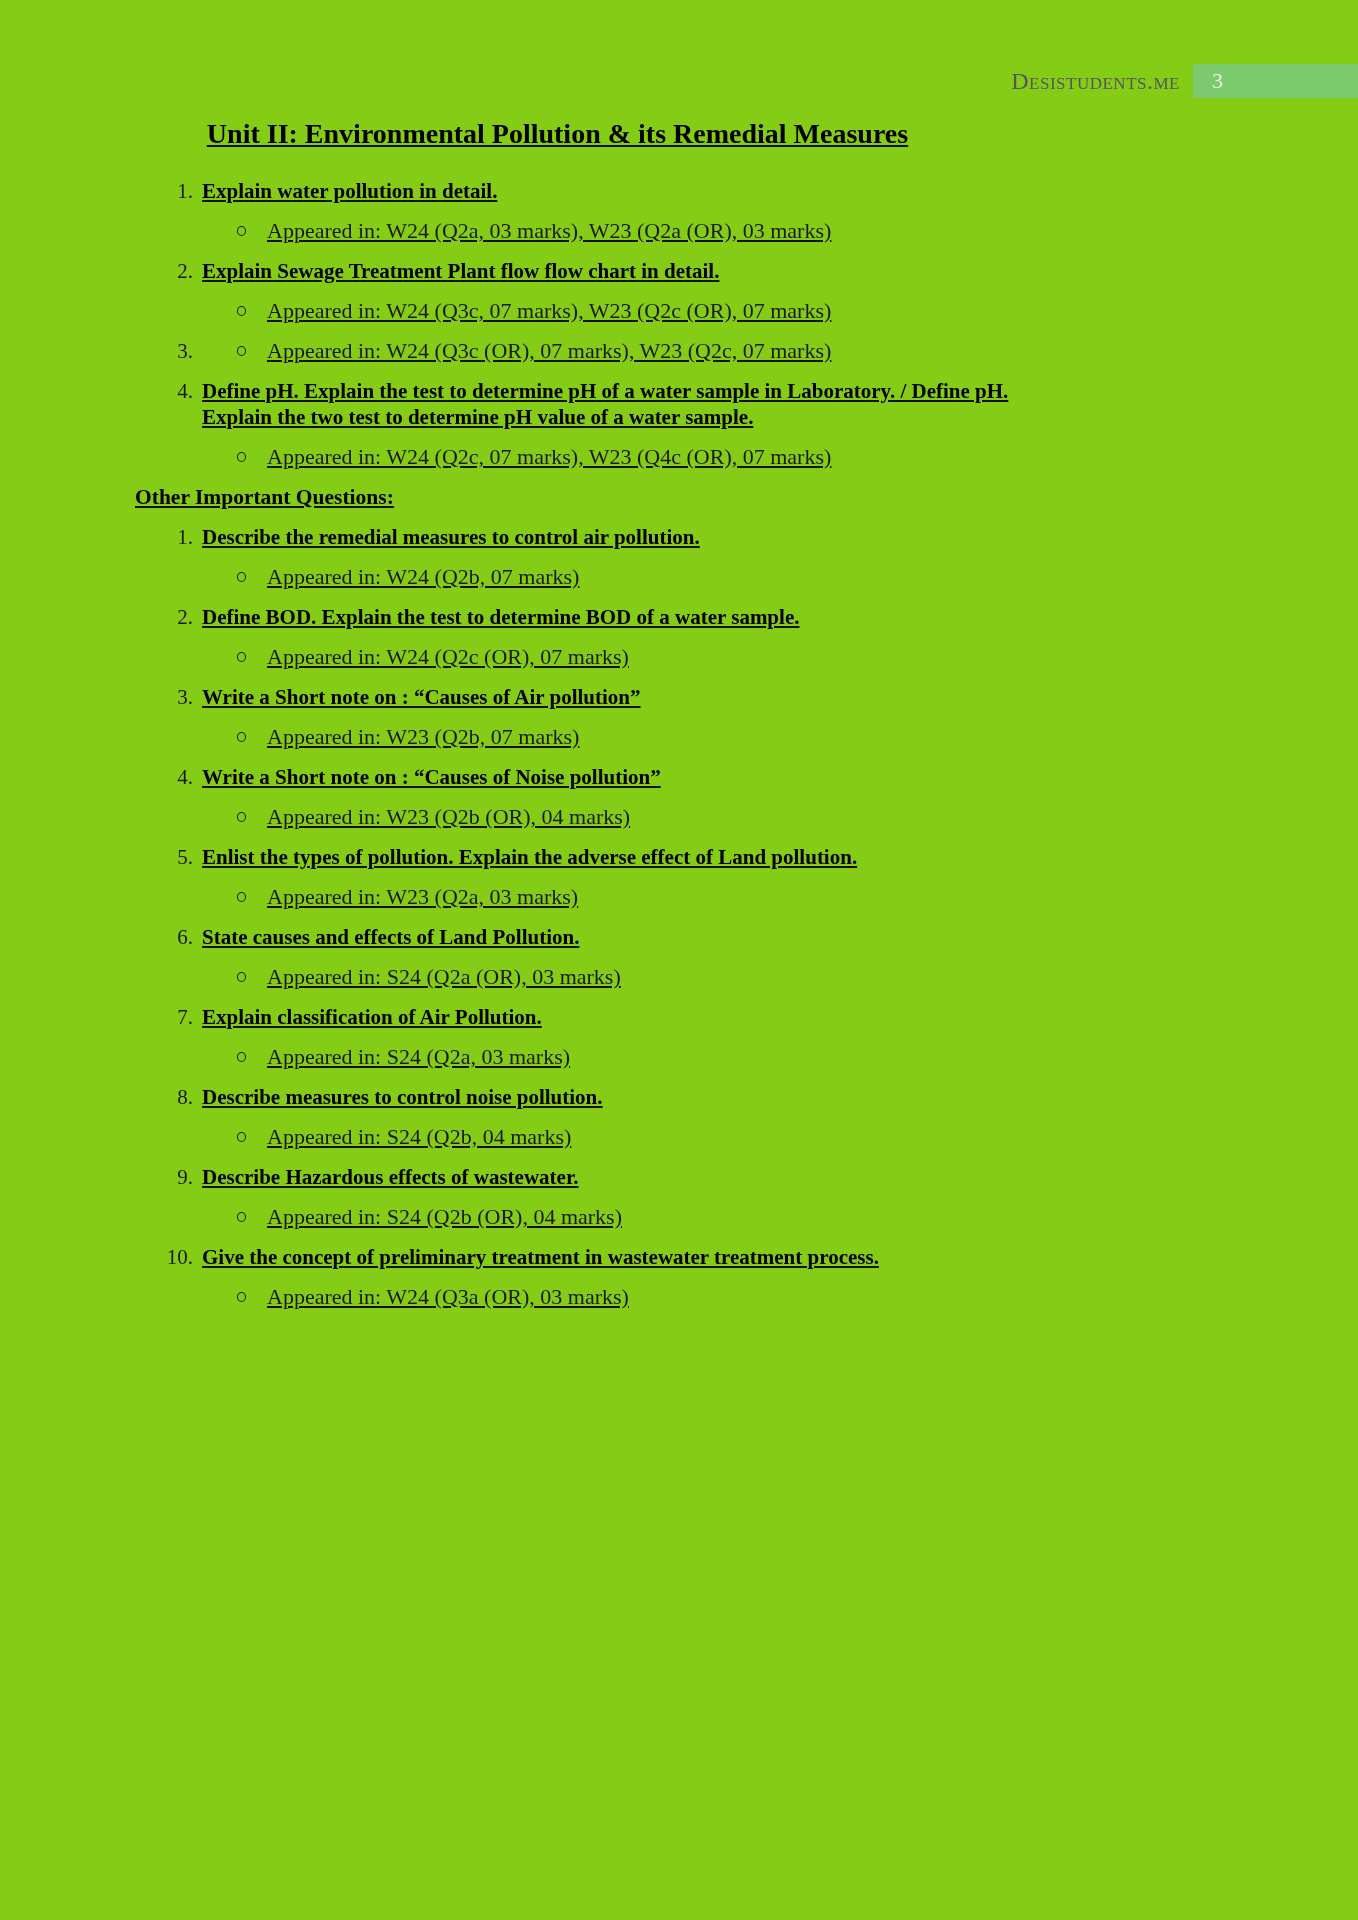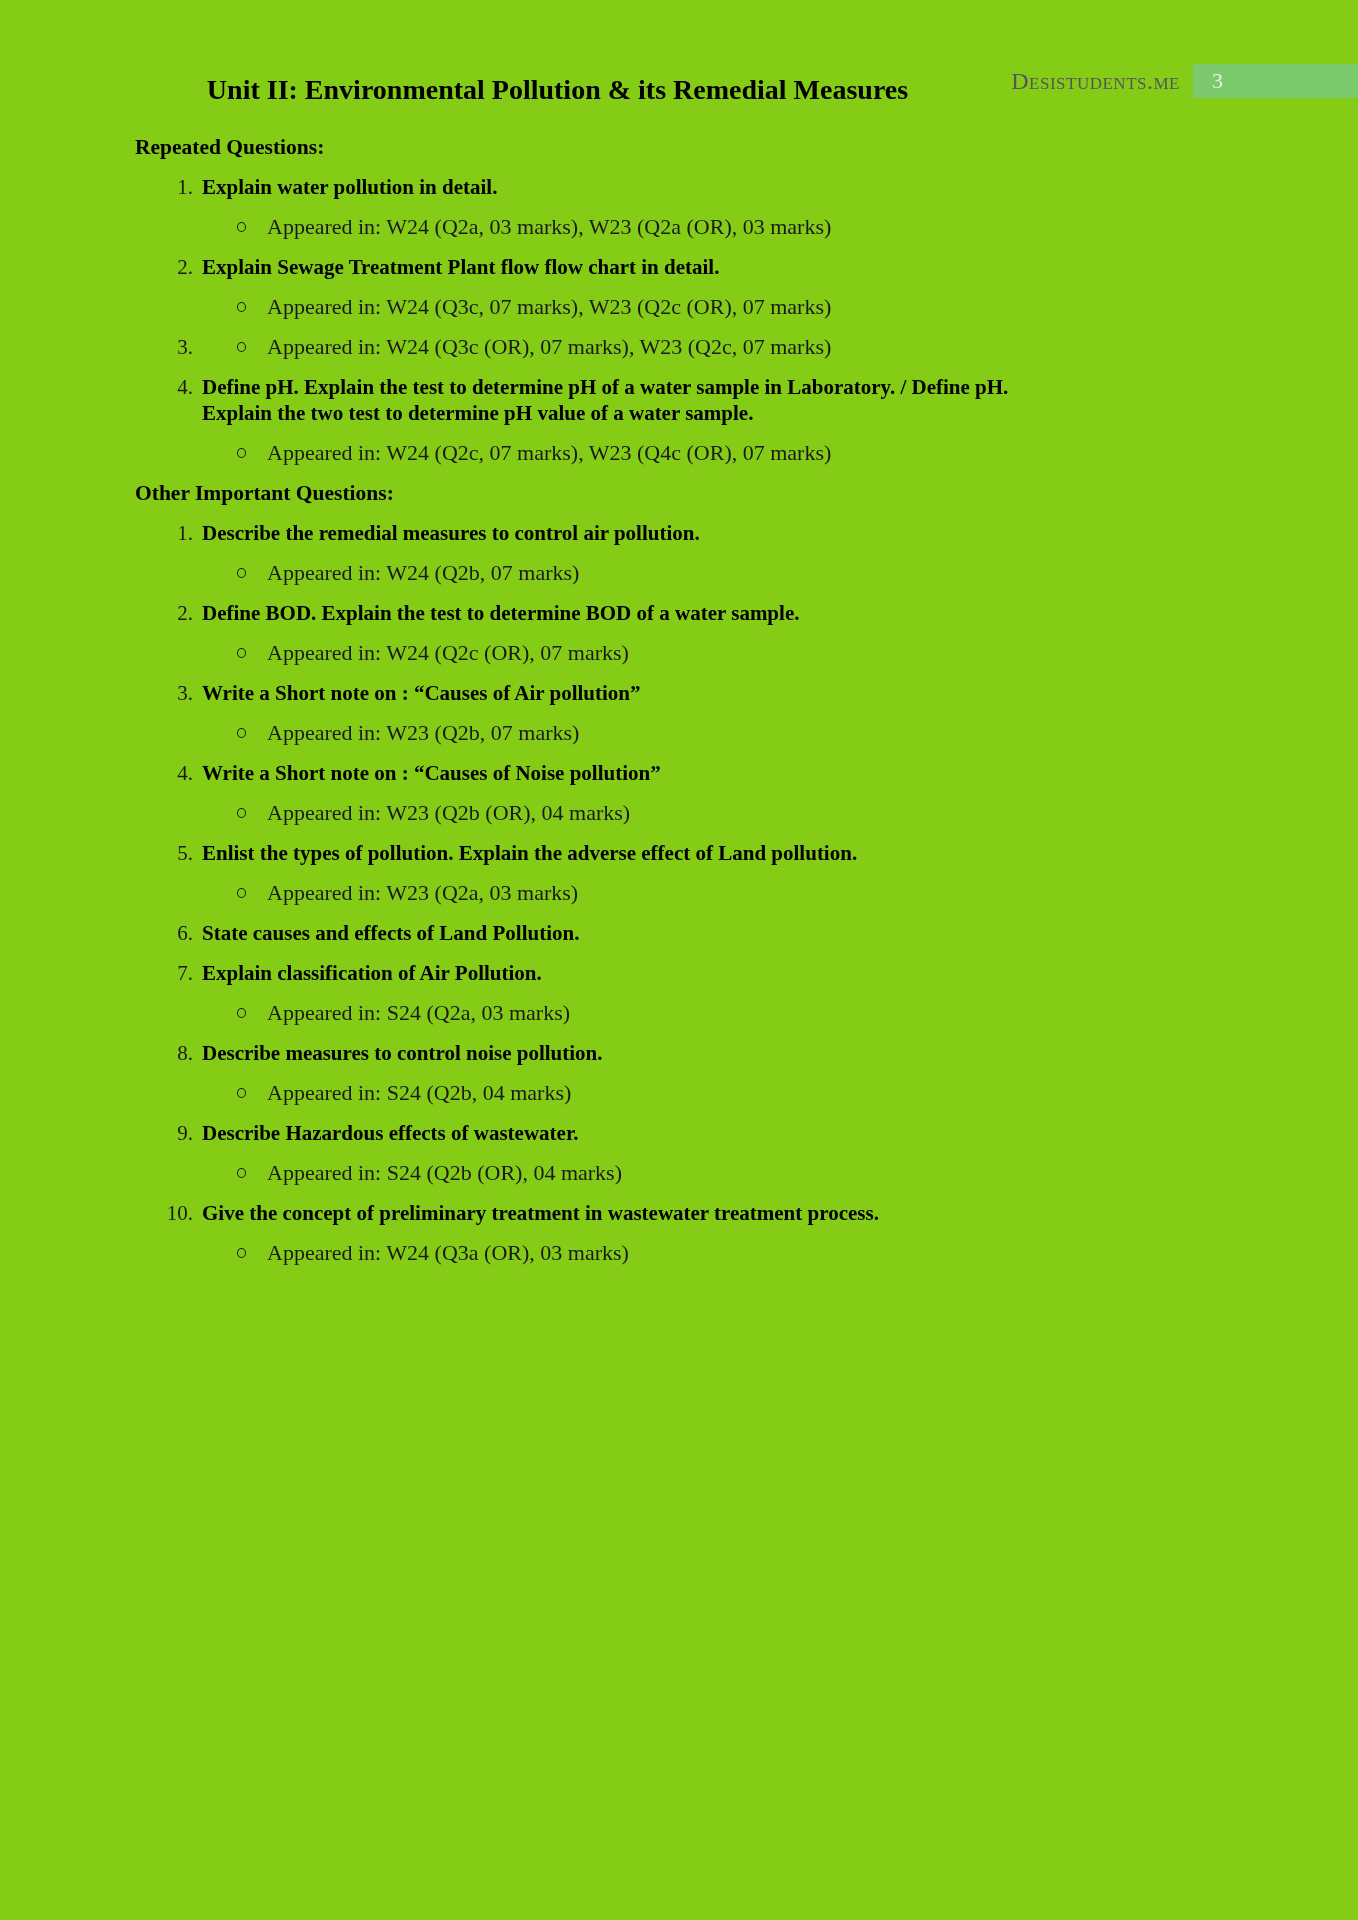--- a/index.html
+++ b/index.html
@@ -48,22 +48,23 @@
     flex: 0 0 auto;
   }
   .badge-num {
     color: rgba(255, 255, 255, 0.78);
     font-size: 22px;
     padding-left: 19px;
     line-height: 34px;
   }
   
   .content {
-    padding: 72px 0 0 135px;
+    padding: 116px 0 0 135px;
     width: 910px;
+    text-decoration: underline;
   }
   .doc-title {
     width: 845px;
     margin: 0 0 26px 0;
     text-align: center;
     font-size: 28px;
     line-height: 36px;
     font-weight: bold;
     color: #000000;
   }
@@ -132,21 +133,20 @@
     <span class="site-name">Desistudents.me</span>
     <span class="page-badge">
       <span class="badge-num">3</span>
     </span>
   </header>
 
   <main class="content">
     <h1 class="doc-title">Unit II: Environmental Pollution &amp; its Remedial Measures</h1>
     <div id="sections">
   <section class="qsection">
-    <h2 class="section-heading">Repeated Questions:</h2>
     <ol class="qlist">
   <li class="q-item">
     <div class="q-line">
       <span class="q-num">1.</span>
       <span class="q-text">Explain water pollution in detail.</span>
     </div>
     <div class="q-sub">
       <span class="q-bullet"></span>
       <span class="q-sub-text">Appeared in: W24 (Q2a, 03 marks), W23 (Q2a (OR), 03 marks)</span>
     </div>
@@ -241,20 +241,24 @@
     <div class="q-sub">
       <span class="q-bullet"></span>
       <span class="q-sub-text">Appeared in: W23 (Q2a, 03 marks)</span>
     </div>
   </li>
 
   <li class="q-item">
     <div class="q-line">
       <span class="q-num">6.</span>
       <span class="q-text">State causes and effects of Land Pollution.</span>
+    </div>
+    <div class="q-sub">
+      <span class="q-bullet"></span>
+      <span class="q-sub-text">Appeared in: S24 (Q2a (OR), 03 marks)</span>
     </div>
   </li>
 
   <li class="q-item">
     <div class="q-line">
       <span class="q-num">7.</span>
       <span class="q-text">Explain classification of Air Pollution.</span>
     </div>
     <div class="q-sub">
       <span class="q-bullet"></span>

